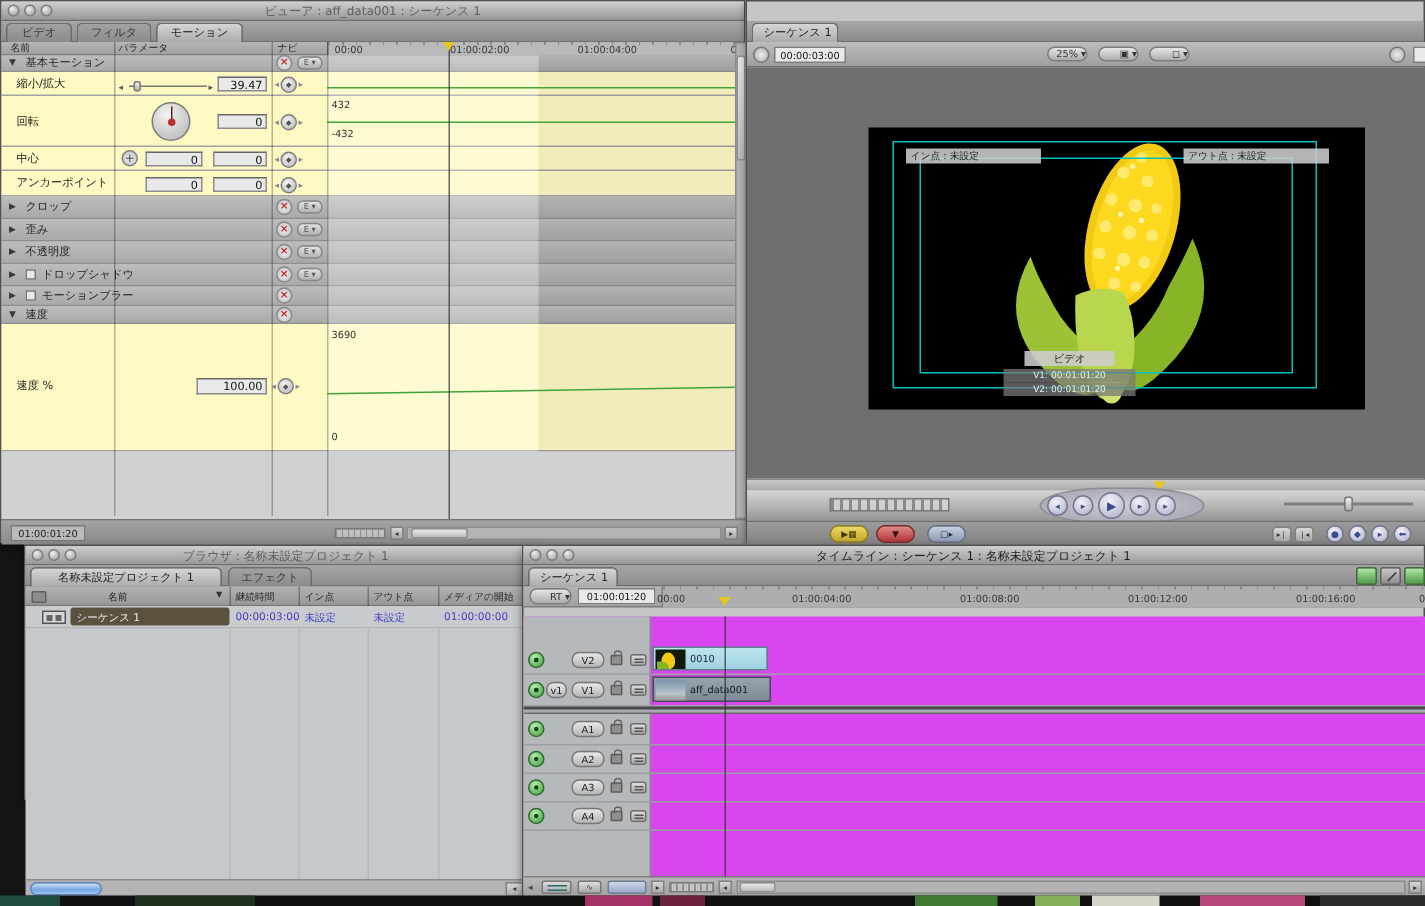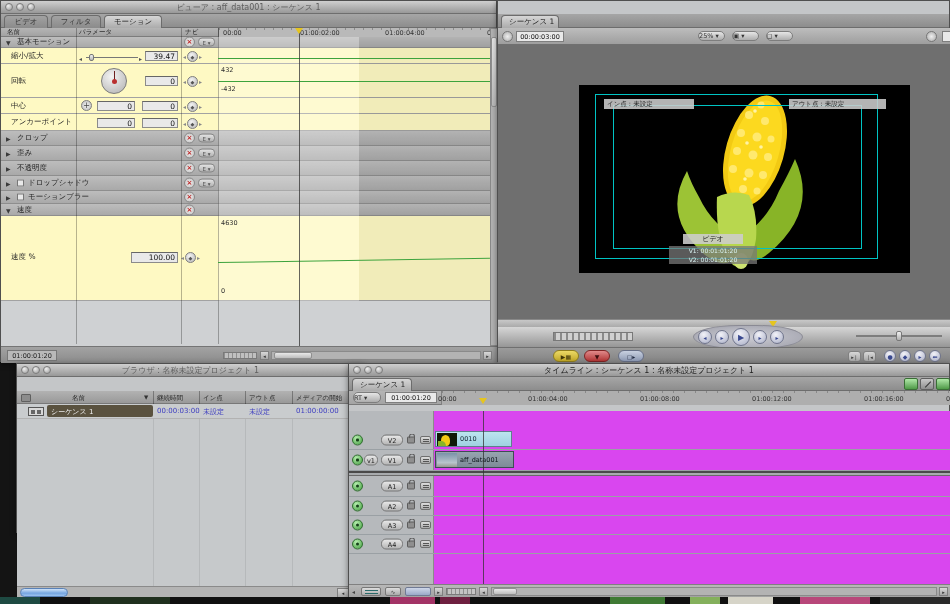--- a/index.html
+++ b/index.html
@@ -24,21 +24,21 @@
 .reset-btn{position:absolute;left:183px;width:11px;height:11px;top:50%;transform:translateY(-50%);border-radius:50%;background:radial-gradient(#f0f0f0,#bcbcbc);border:1px solid #8a8a8a;color:#b22;font-size:7px;font-weight:bold;line-height:9px;text-align:center}
 .fx-btn{position:absolute;left:197px;width:17px;height:9px;top:50%;transform:translateY(-50%);border-radius:4px;background:linear-gradient(#e3e3e3,#b2b2b2);border:1px solid #878787;font-size:5.5px;color:#555;text-align:center;line-height:8px}
 .nav-kf{position:absolute;display:flex;align-items:center;gap:1px;font-size:6px;color:#8a8a8a}
 .kf-btn{width:11px;height:11px;border-radius:50%;background:radial-gradient(circle at 40% 35%,#f4f4f4,#b5b5b5);border:1px solid #7e7e7e;color:#555;font-size:5px;line-height:10px;text-align:center;display:inline-block}
 .colline{position:absolute;top:27px;bottom:17px;width:1px;background:rgba(0,0,0,.28)}
 .glabel{position:absolute;font-size:6.5px;color:#2e2e2e}
 .gline{position:absolute;height:1px;background:#3da33d}
 .rtick{position:absolute;font-size:6.5px;color:#333;white-space:nowrap}
 .ph-tri{position:absolute;width:0;height:0;border-left:4px solid transparent;border-right:4px solid transparent;border-top:6px solid #e6c51f}
 .phline{position:absolute;width:1px;background:rgba(50,50,50,.75)}
-.pill{position:absolute;border-radius:5px;background:linear-gradient(#e6e6e6,#adadad);border:1px solid #7d7d7d;font-size:6.5px;color:#333;text-align:left}
+.pill{position:absolute;border-radius:5px;background:linear-gradient(#e6e6e6,#adadad);border:1px solid #7d7d7d;font-size:6.5px;color:#333;text-align:right}
 .tbtn{position:absolute;border-radius:50%;background:radial-gradient(circle at 40% 30%,#f2f2f8,#a9aec6);border:1px solid #70758c;color:#39488f;text-align:center}
 .trow{position:absolute;left:0;right:0;border-bottom:1px solid #9aa0a4}
 .trk-vis{position:absolute;left:3px;top:50%;transform:translateY(-50%);width:11px;height:11px;border-radius:50%;background:radial-gradient(circle at 38% 30%,#b8f0b0,#3f9a3c);border:1px solid #2f6e2e}
 .trk-vis i{position:absolute;left:3px;top:3px;width:3px;height:3px;background:#17401a;border-radius:1px}
 .trk-pill{position:absolute;top:50%;transform:translateY(-50%);height:11px;border-radius:5px;background:linear-gradient(#e8e8e8,#b5b5b5);border:1px solid #777;font-size:6.5px;color:#222;text-align:center;line-height:10px}
 .lock{position:absolute;top:50%;transform:translateY(-50%);width:8px;height:7px;background:#8f8f8f;border:1px solid #5c5c5c;border-radius:1px}
 .lock:before{content:"";position:absolute;left:1px;top:-4px;width:4px;height:4px;border:1px solid #5c5c5c;border-bottom:none;border-radius:3px 3px 0 0}
 .ttog{position:absolute;top:50%;transform:translateY(-50%);width:11px;height:8px;background:linear-gradient(#ddd,#aaa);border:1px solid #6f6f6f;border-radius:2px}
 .ttog i{position:absolute;left:2px;top:2px;width:6px;height:1px;background:#555;box-shadow:0 2px 0 #555}
 .clip{position:absolute;top:1px;bottom:2px;border:1px solid #5f7f8c;display:flex;align-items:center;overflow:hidden}
@@ -167,21 +167,21 @@
   </div>
   <div class="abs" style="left:0;top:300px;width:489px;height:45px;background:#cfd1d3"></div>
 
   <div class="abs" style="left:217px;top:36px;width:141px;height:264px;background:rgba(255,255,255,.24);pointer-events:none"></div>
   <div class="abs" style="left:358px;top:36px;width:131px;height:264px;background:rgba(0,0,0,.05);pointer-events:none"></div>
   <div class="colline" style="left:75px"></div>
   <div class="colline" style="left:180px"></div>
   <div class="colline" style="left:217px"></div>
   <span class="glabel" style="left:220px;top:65px">432</span>
   <span class="glabel" style="left:220px;top:84px">-432</span>
-  <span class="glabel" style="left:220px;top:218px">4630</span>
+  <span class="glabel" style="left:220px;top:218px">3690</span>
   <span class="glabel" style="left:220px;top:286px">0</span>
   <div class="gline" style="left:217px;top:57px;width:272px"></div>
   <div class="gline" style="left:217px;top:80px;width:272px"></div>
   <div class="gline" style="left:217px;top:261px;width:272px;transform:rotate(-0.9deg);transform-origin:left center"></div>
   <div class="phline" style="left:298px;top:27px;height:318px"></div>
   <div class="ph-tri" style="left:294px;top:27px"></div>
 
   <div class="scrollbar" style="left:489px;top:27px;width:8px;height:318px">
     <div class="thumbbar" style="left:0;top:8px;width:6px;height:70px"></div>
   </div>
@@ -288,20 +288,24 @@
 
 <div class="window" id="browser-win" style="left:16px;top:363px;width:349px;height:170px">
   <div class="titlebar">
     <div class="lights">
       <span class="light"></span>
       <span class="light"></span>
       <span class="light"></span>
     </div>
     <span>ブラウザ : 名称未設定プロジェクト 1</span>
   </div>
+  <div class="tabrow" style="top:13px">
+    <div class="tab" style="left:3px;width:128px"><span>名称未設定プロジェクト 1</span></div>
+    <div class="tab inactive" style="left:135px;width:56px"><span>エフェクト</span></div>
+  </div>
 
   <div class="abs" style="left:0;top:27px;width:349px;height:13px;background:linear-gradient(#b2b2b2,#999);border-bottom:1px solid #787878">
     <span class="abs" style="left:4px;top:3px;width:10px;height:8px;background:#8c8c8c;border:1px solid #5f5f5f;border-radius:1px"></span>
     <span class="abs" style="left:55px;top:3px;font-size:6.5px;color:#222">名前</span>
     <span class="abs" style="left:127px;top:3px;font-size:5.5px;color:#333">▼</span>
     <span class="abs" style="left:140px;top:3px;font-size:6.5px;color:#222">継続時間</span>
     <span class="abs" style="left:186px;top:3px;font-size:6.5px;color:#222">イン点</span>
     <span class="abs" style="left:232px;top:3px;font-size:6.5px;color:#222">アウト点</span>
     <span class="abs" style="left:279px;top:3px;font-size:6.5px;color:#222">メディアの開始</span>
     <div class="abs" style="left:136px;top:0;width:1px;height:13px;background:rgba(0,0,0,.3)"></div>

